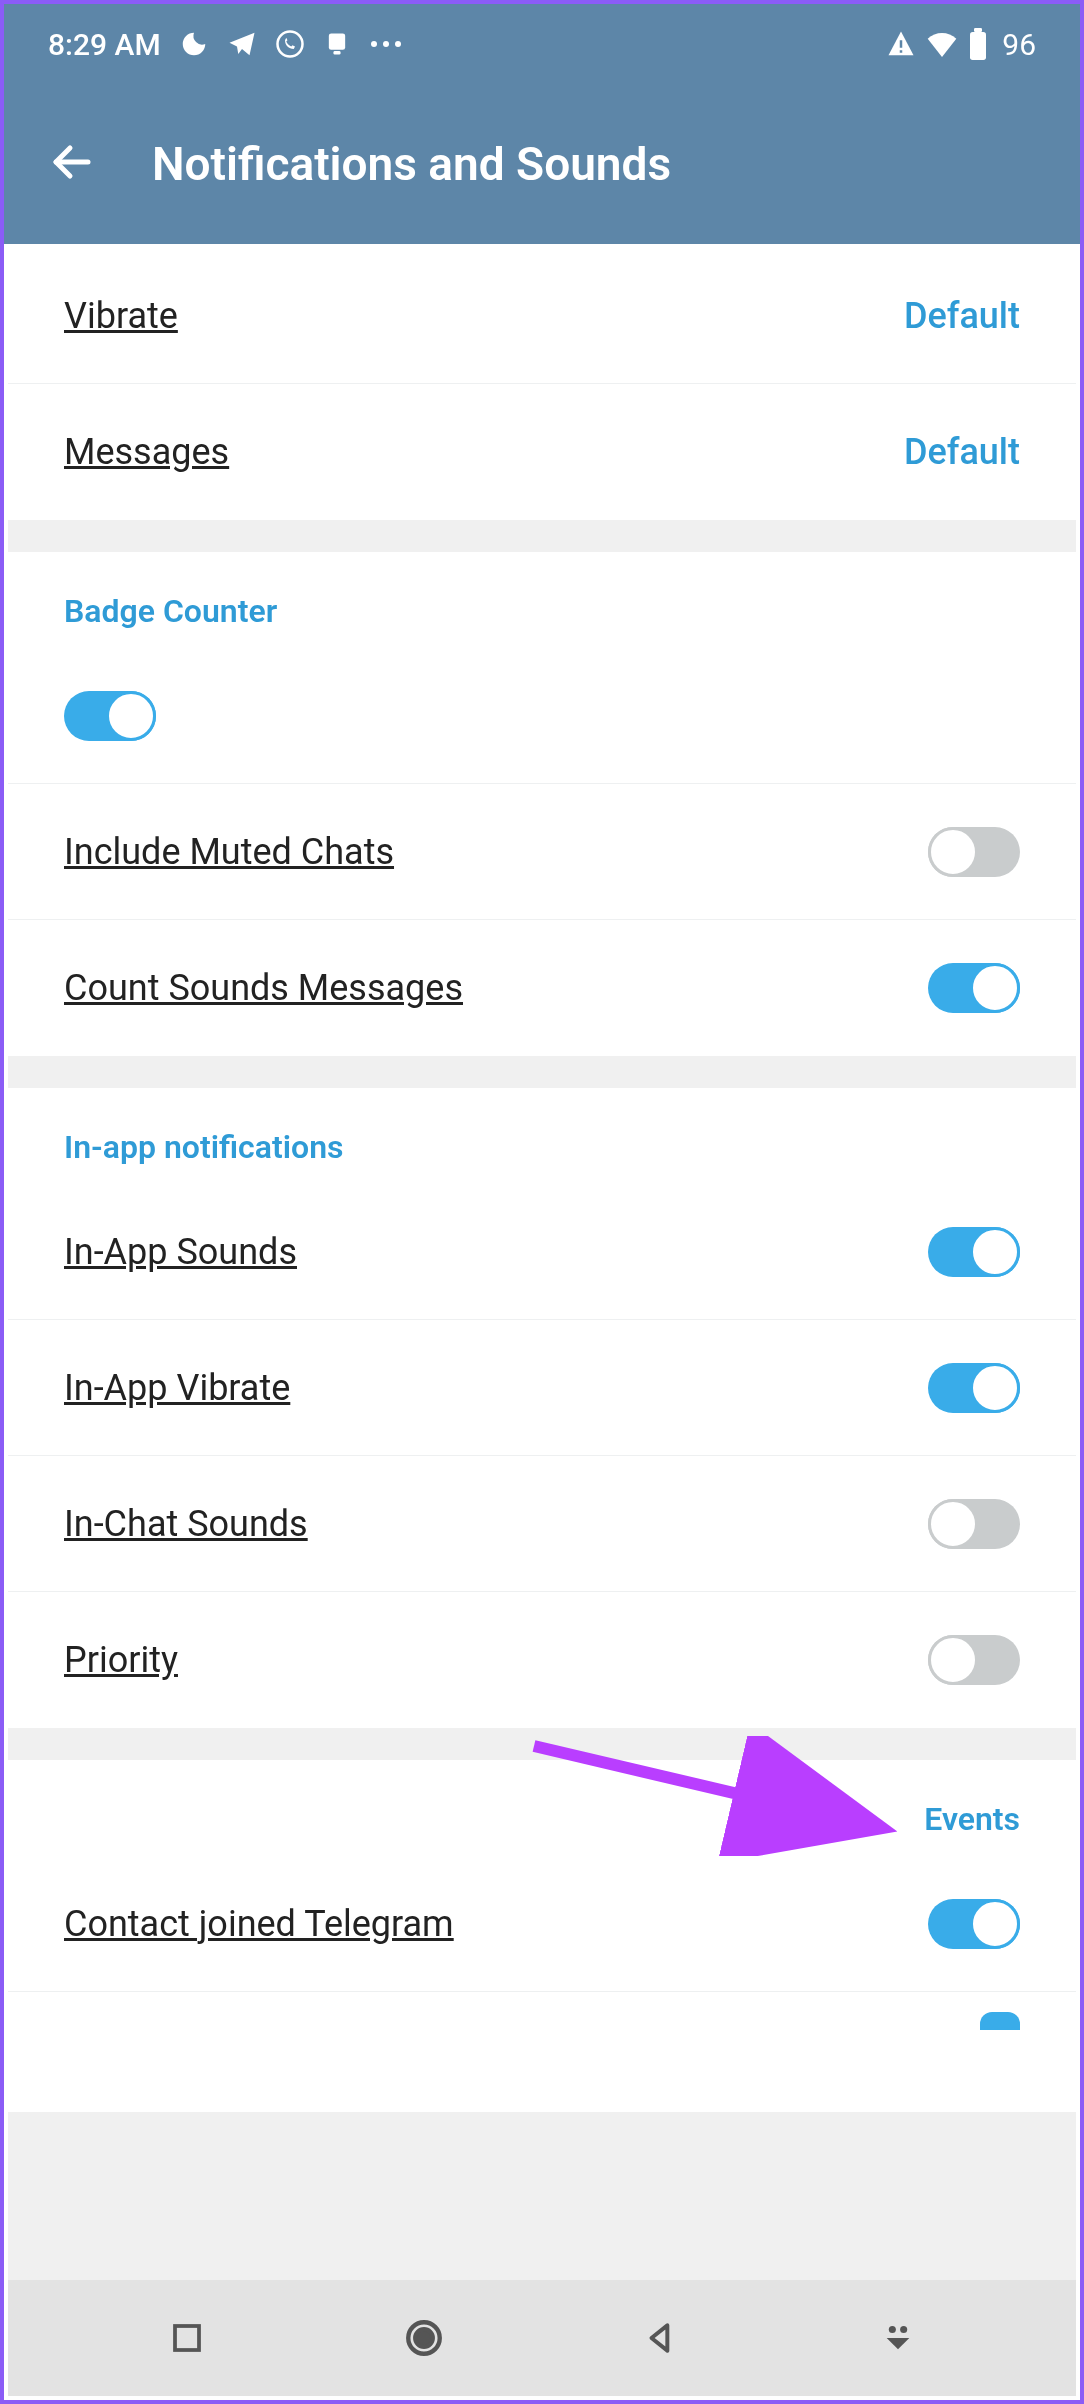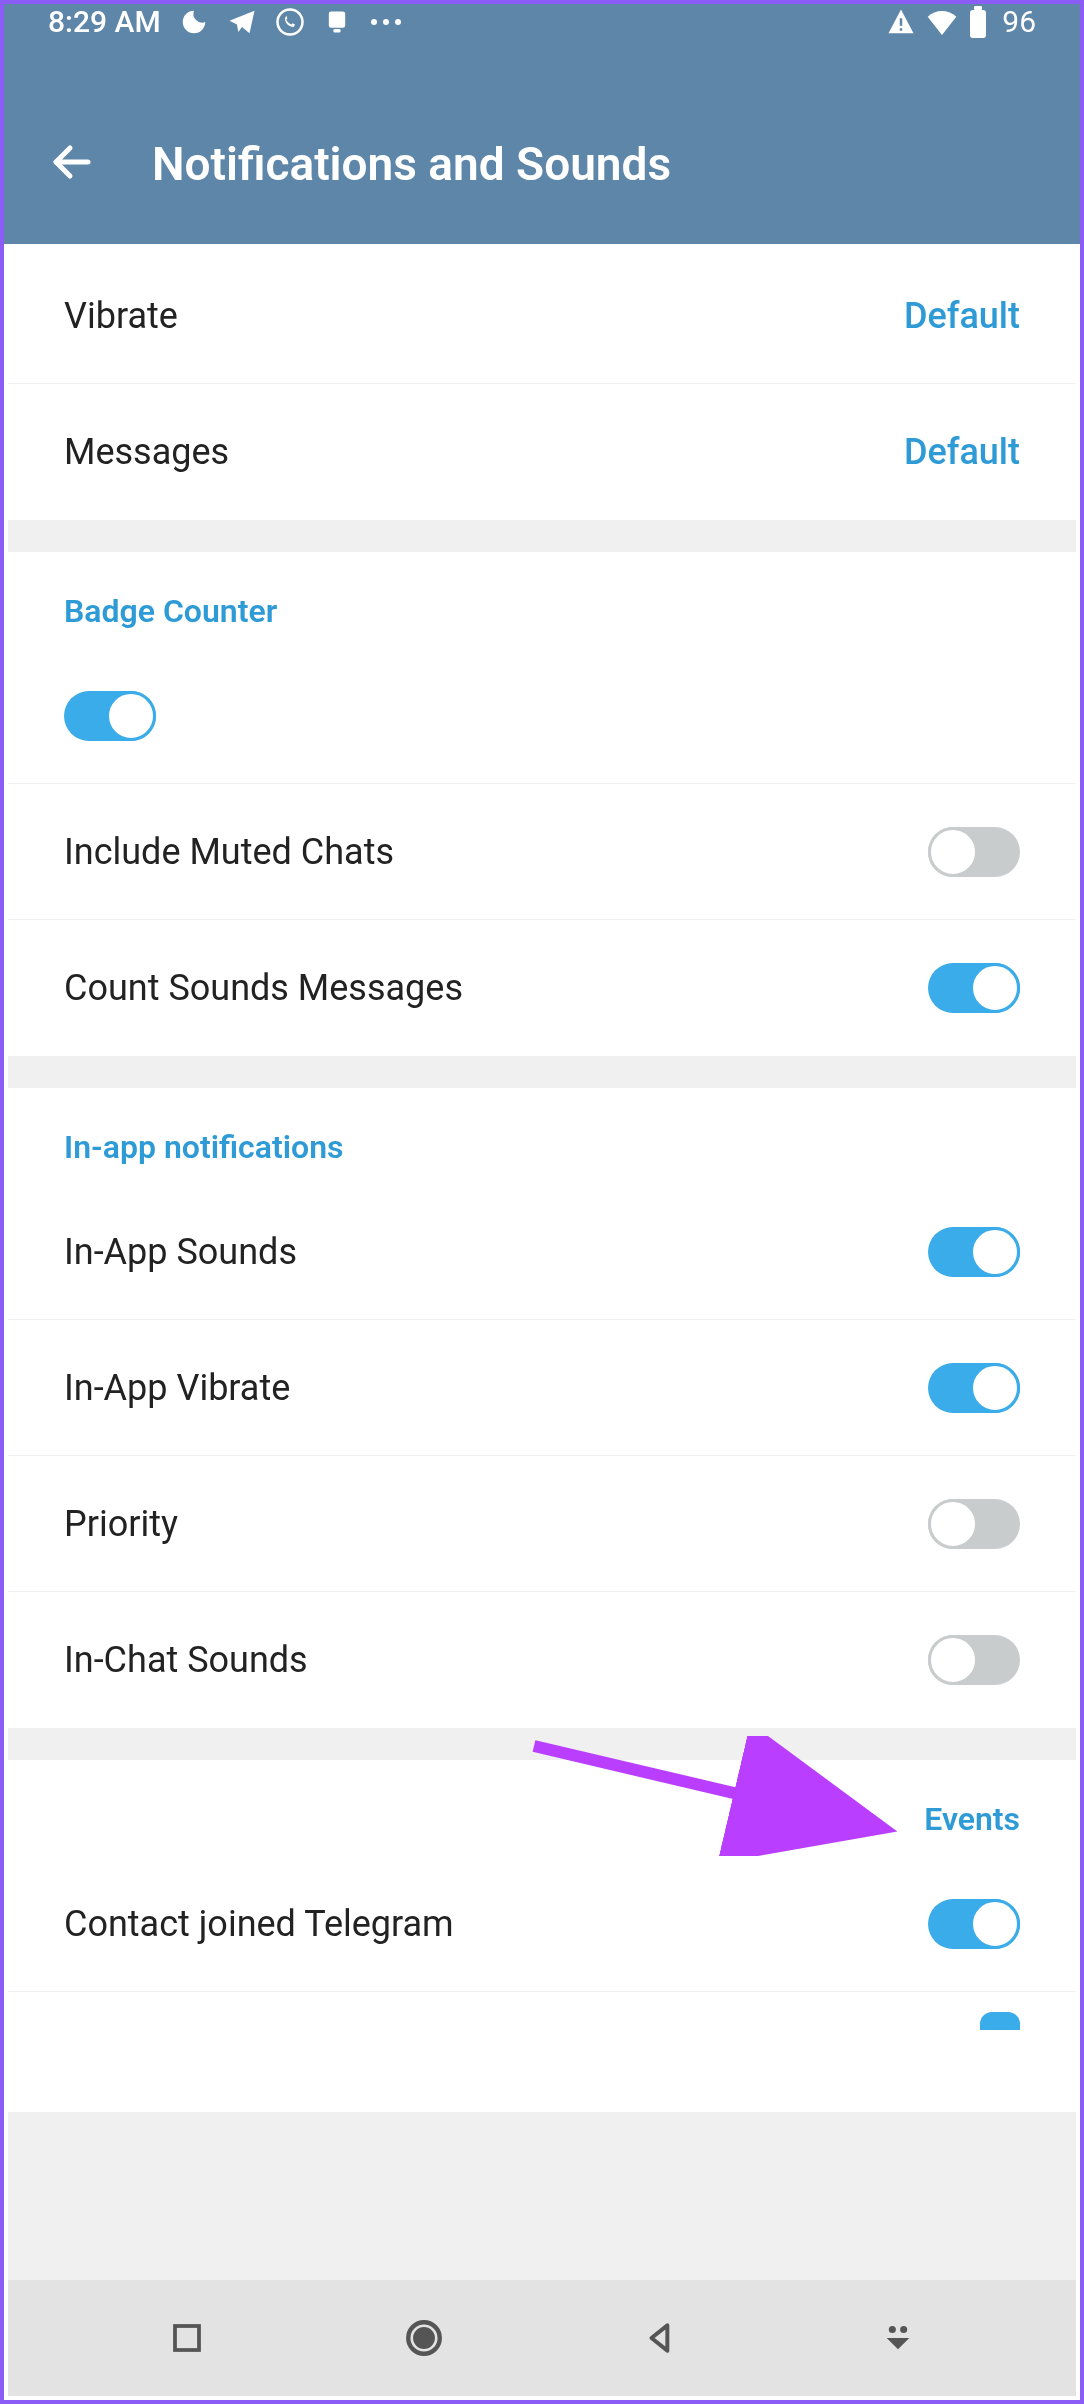--- a/index.html
+++ b/index.html
@@ -1,34 +1,34 @@
 <!DOCTYPE html>
 <html><head>
 <meta charset="utf-8">
 <style>
   * { margin: 0; padding: 0; box-sizing: border-box; }
   html, body { width: 1084px; height: 2404px; font-family: -apple-system, Roboto, "Helvetica Neue", Arial, sans-serif; background: #fff; overflow: hidden; }
   .frame { width: 1084px; height: 2404px; border: 4px solid #8b5cf6; position: relative; background: #fff; }
-  .status-bar { height: 80px; background: #5d86a8; display: flex; align-items: flex-start; justify-content: space-between; padding: 0 44px; color: #fff; }
+  .status-bar { height: 80px; background: #5d86a8; display: flex; align-items: center; justify-content: space-between; padding: 0 44px; color: #fff; }
   .status-left { display: flex; align-items: center; gap: 18px; }
   .status-time { font-size: 30px; font-weight: 500; }
   .status-icon { display: inline-flex; align-items: center; justify-content: center; }
   .status-right { display: flex; align-items: center; gap: 10px; }
   .status-right .battery-label { font-size: 30px; font-weight: 400; margin-left: 4px; }
 
   .app-bar { height: 160px; background: #5d86a8; display: flex; align-items: center; padding-left: 44px; gap: 56px; color: #fff; }
   .app-bar .title { font-size: 46px; font-weight: 600; }
 
   .content { position: absolute; top: 244px; bottom: 120px; left: 4px; right: 4px; overflow: hidden; background: #f0f0f0; }
 
   .section { background: #fff; }
   .section + .section { margin-top: 32px; }
   .row { display: flex; align-items: center; justify-content: space-between; padding: 0 56px; height: 136px; border-bottom: 1px solid #eef0f1; }
   .row:last-child { border-bottom: none; }
-  .row-label { font-size: 36px; color: #222; }
+  .row-label { font-size: 36px; color: #222; text-decoration: underline; }
   .row-value { font-size: 36px; color: #2f9bd6; font-weight: 500; }
   .section-header { font-size: 32px; font-weight: 600; color: #2f9bd6; padding: 40px 56px 18px; margin-top: 8px; }
 
   .toggle { width: 92px; height: 50px; border-radius: 25px; background: #c9cccd; position: relative; flex-shrink: 0; }
   .toggle .knob { width: 50px; height: 50px; border-radius: 50%; background: #fff; border: 3px solid #c9cccd; position: absolute; top: 0; left: 0; }
   .toggle.on { background: #39ace9; }
   .toggle.on .knob { left: auto; right: 0; border-color: #39ace9; }
 
   .arrow-annotation { position: absolute; pointer-events: none; z-index: 50; }
 
@@ -149,27 +149,27 @@
             <span class="knob"></span>
           </span>
       </div>
       <div class="row">
         <span class="row-label">In-App Vibrate</span>
         <span class="toggle on">
             <span class="knob"></span>
           </span>
       </div>
       <div class="row">
+        <span class="row-label">In-Chat Sounds</span>
+        <span class="toggle">
+            <span class="knob"></span>
+          </span>
+      </div>
+      <div class="row">
         <span class="row-label">Priority</span>
-        <span class="toggle">
-            <span class="knob"></span>
-          </span>
-      </div>
-      <div class="row">
-        <span class="row-label">In-Chat Sounds</span>
         <span class="toggle">
             <span class="knob"></span>
           </span>
       </div>
     </div>
 
     <div class="section" style="padding-bottom:60px;text-align:right;">
       <div class="section-header">Events</div>
       <div class="row">
         <span class="row-label">Contact joined Telegram</span>

